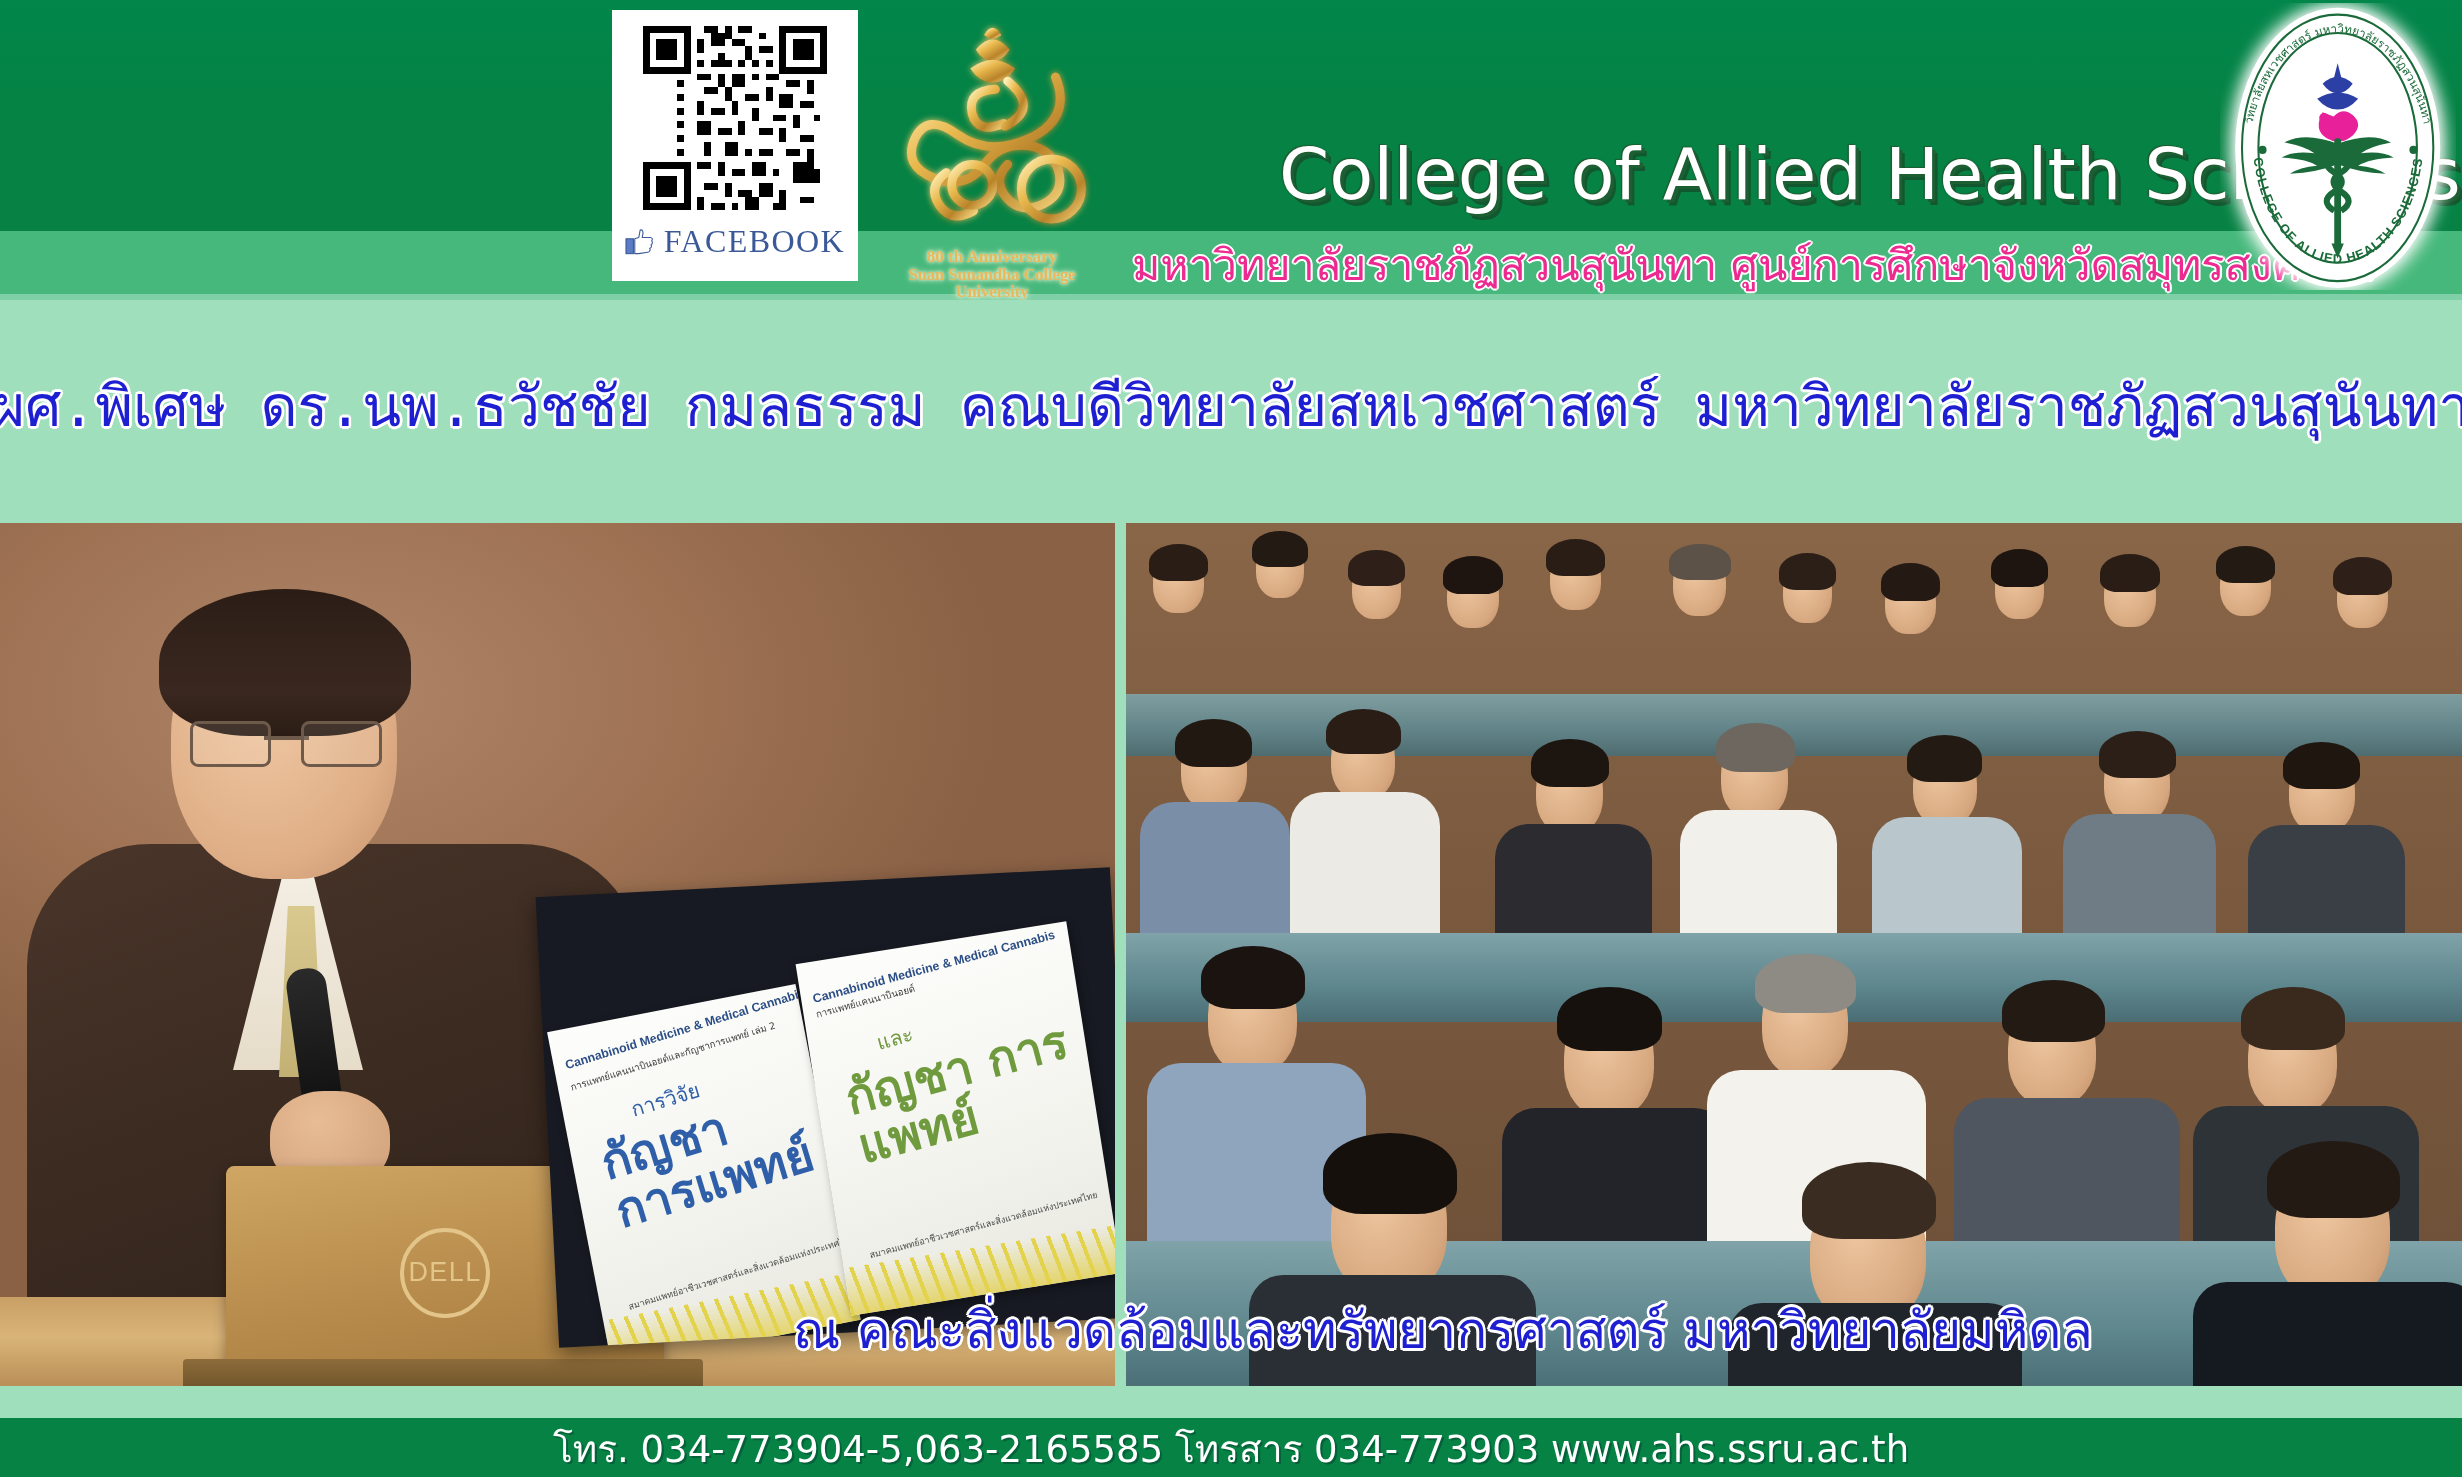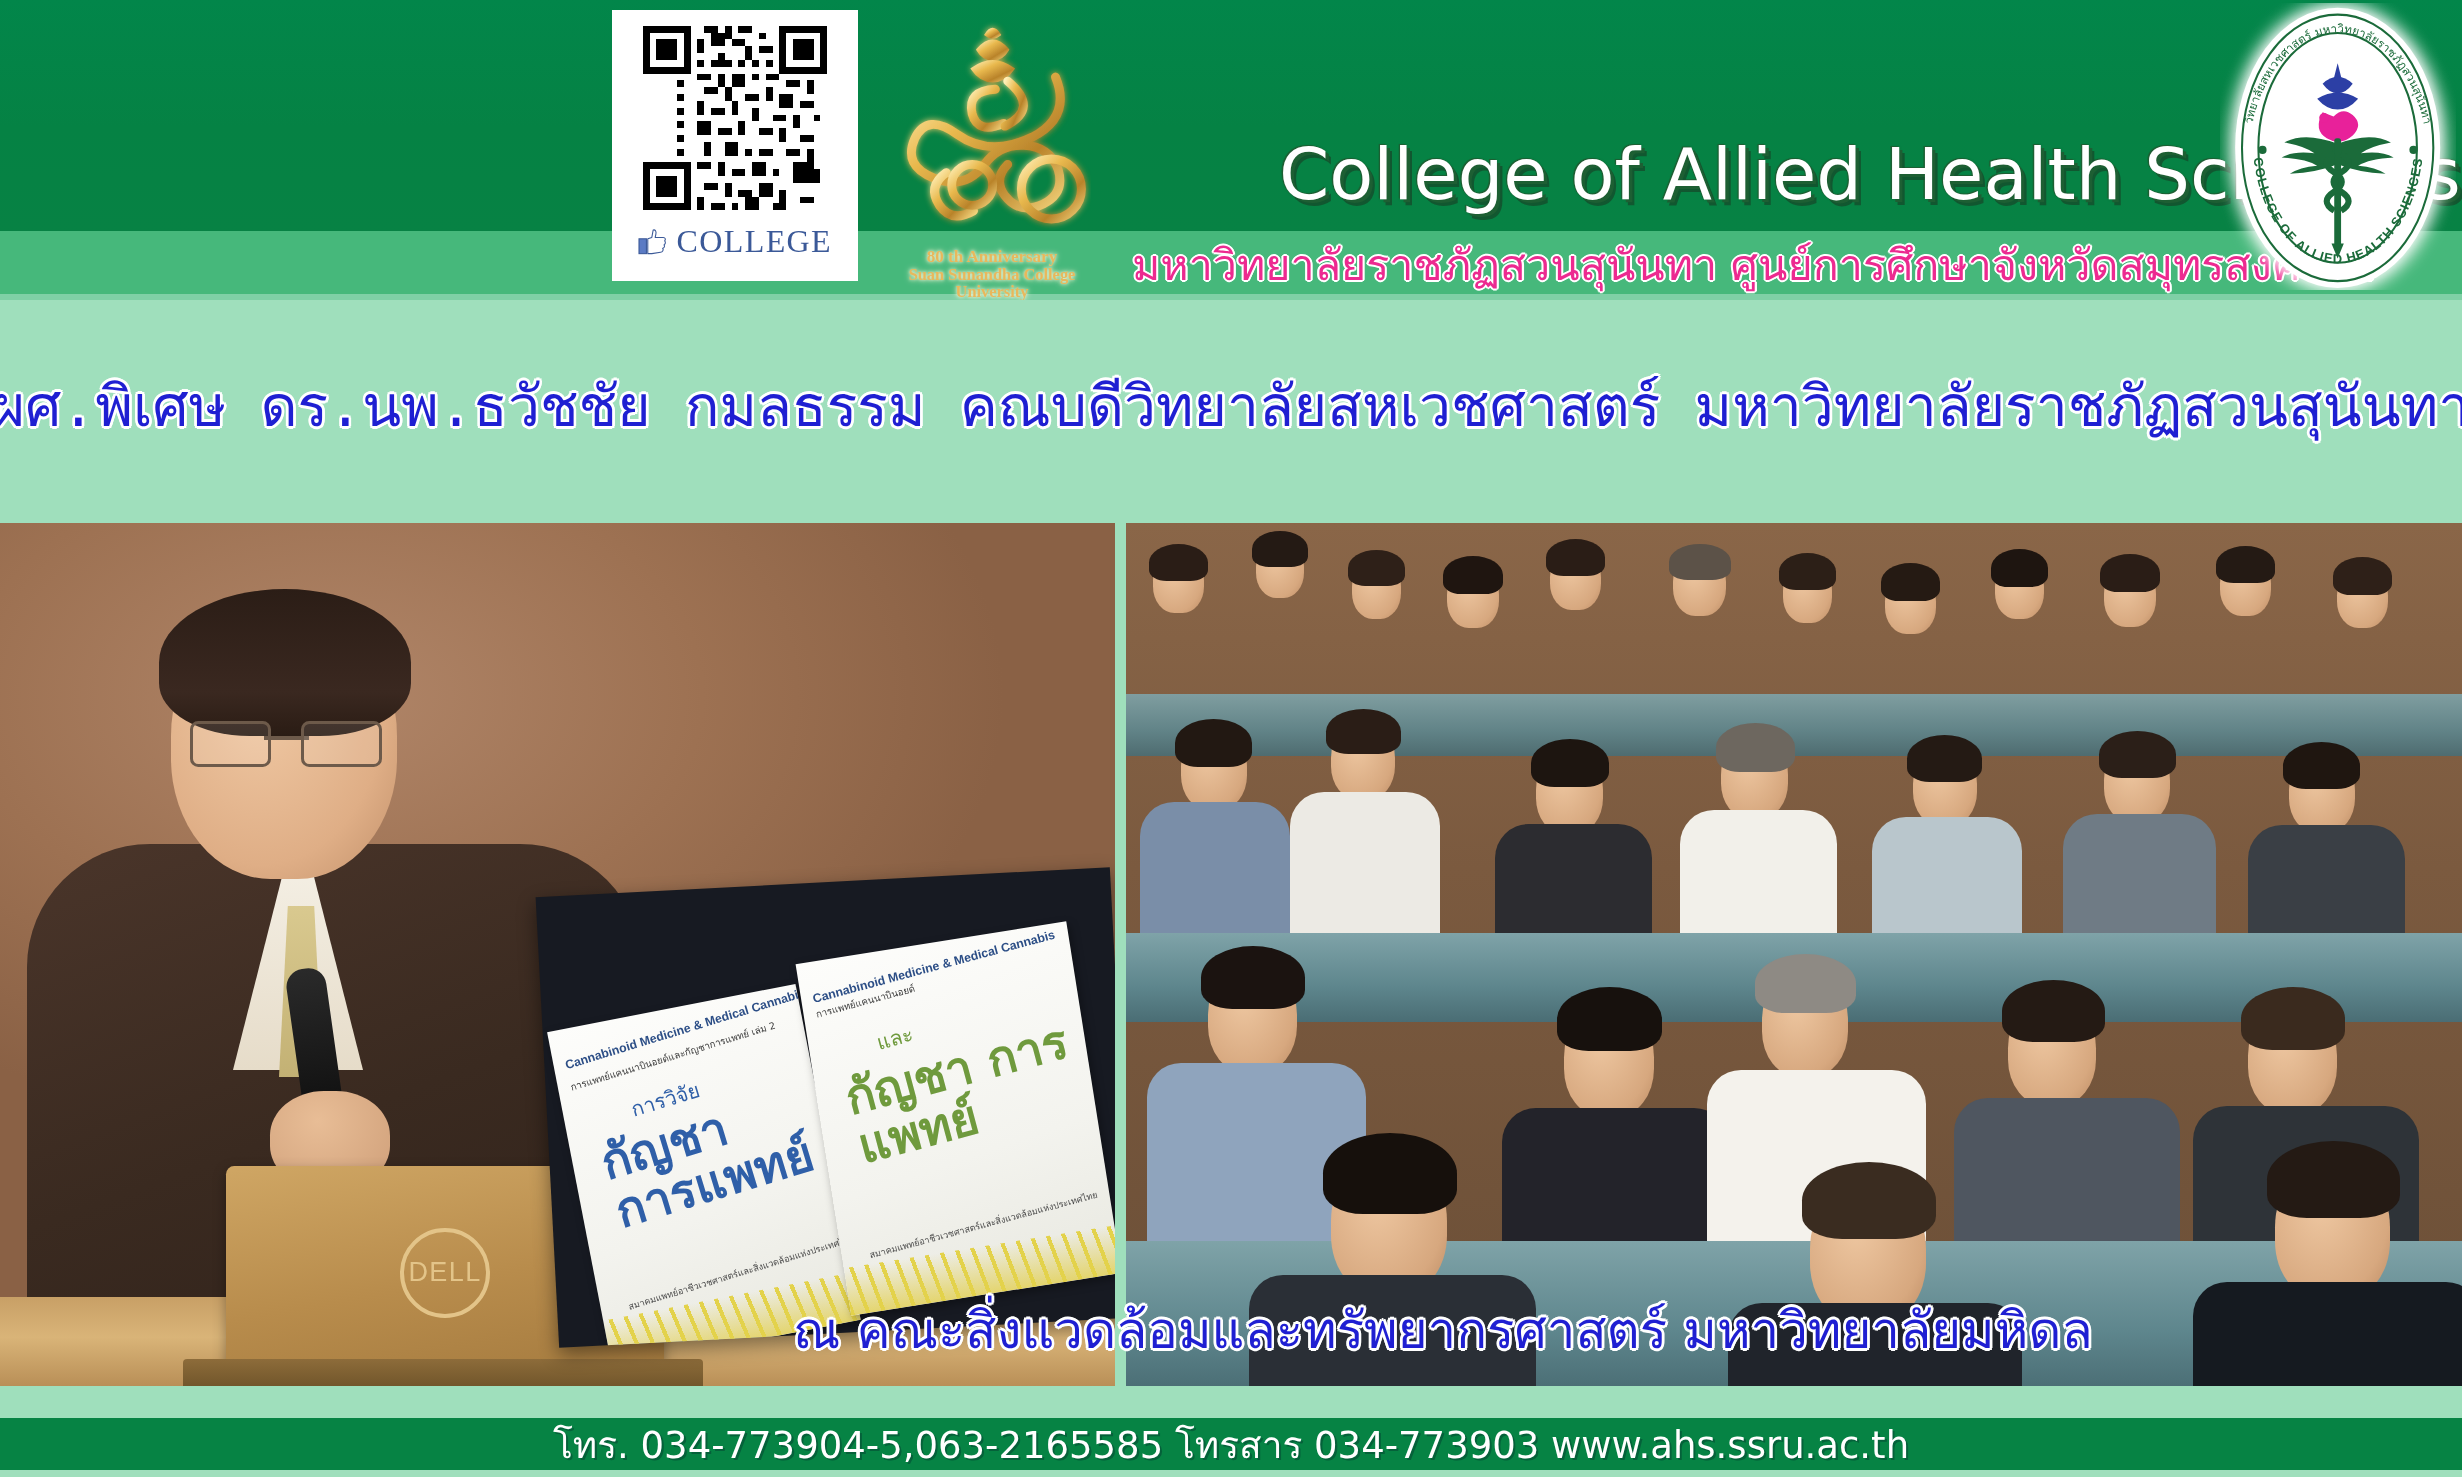--- a/index.html
+++ b/index.html
@@ -385,21 +385,21 @@
   
   .mint-strip {
     position: absolute;
     left: 0; top: 1386px;
     width: 2462px; height: 31px;
     background: #9fdfbc;
   }
   .footer {
     position: absolute;
     left: 0; top: 1418px;
-    width: 2462px; height: 52px;
+    width: 2462px; height: 60px;
     background: #068344;
     display: flex;
     align-items: center;
     justify-content: center;
   }
   .footer-text {
     color: #ffffff;
     font-size: 37px;
     white-space: nowrap;
     font-family: "DejaVu Sans", "Liberation Sans", sans-serif;
@@ -512,21 +512,21 @@
             <rect x="16" y="26" width="2" height="2"></rect>
           <rect x="20" y="27" width="2" height="1"></rect>
             <rect x="26" y="22" width="1" height="2"></rect>
         </g>
       </svg>
       <div class="fb-row">
         <svg class="fb-thumb" viewBox="0 0 42 40">
           <rect x="1" y="16" width="11" height="22" fill="#5b7bc4" stroke="#3b5998" stroke-width="1.6"></rect>
           <path d="M14 38 L14 16 L20 14 L22 3 C25 2 27 5 26 9 L25 14 L37 14 C40 14 41 17 39 19 C41 21 40 24 38 25 C40 27 38 30 36 30 C38 32 36 36 33 36 L20 38 Z" fill="#ffffff" stroke="#3b5998" stroke-width="1.6" stroke-linejoin="round"></path>
         </svg>
-        <span class="fb-label">COLLEGE</span>
+        <span class="fb-label">FACEBOOK</span>
       </div>
     </div>
 
     <div class="anniv">
       <svg width="198" height="246" viewBox="0 0 290 360">
         <defs>
           <linearGradient id="gold" x1="0" y1="0" x2="1" y2="1">
             <stop offset="0%" stop-color="#fff0b8"></stop>
             <stop offset="35%" stop-color="#e9b94e"></stop>
             <stop offset="70%" stop-color="#b9832a"></stop>

